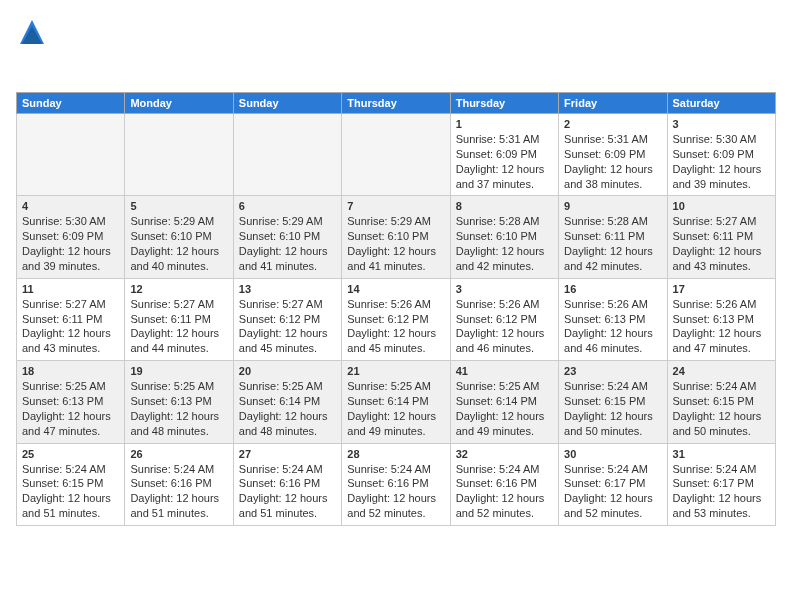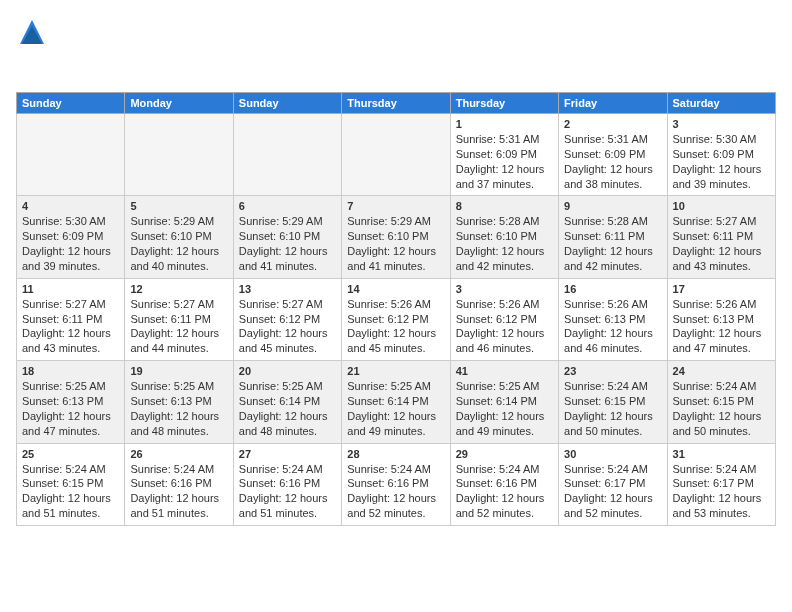--- a/index.html
+++ b/index.html
@@ -340,21 +340,21 @@
 and 51 minutes.</div>
           </td>
           <td>
             <span class="day-num">28</span>
             <div class="day-detail" style="white-space: pre-line;">Sunrise: 5:24 AM
 Sunset: 6:16 PM
 Daylight: 12 hours
 and 52 minutes.</div>
           </td>
           <td>
-            <span class="day-num">29</span>
+            <span class="day-num">32</span>
             <div class="day-detail" style="white-space: pre-line;">Sunrise: 5:24 AM
 Sunset: 6:16 PM
 Daylight: 12 hours
 and 52 minutes.</div>
           </td>
           <td>
             <span class="day-num">30</span>
             <div class="day-detail" style="white-space: pre-line;">Sunrise: 5:24 AM
 Sunset: 6:17 PM
 Daylight: 12 hours

